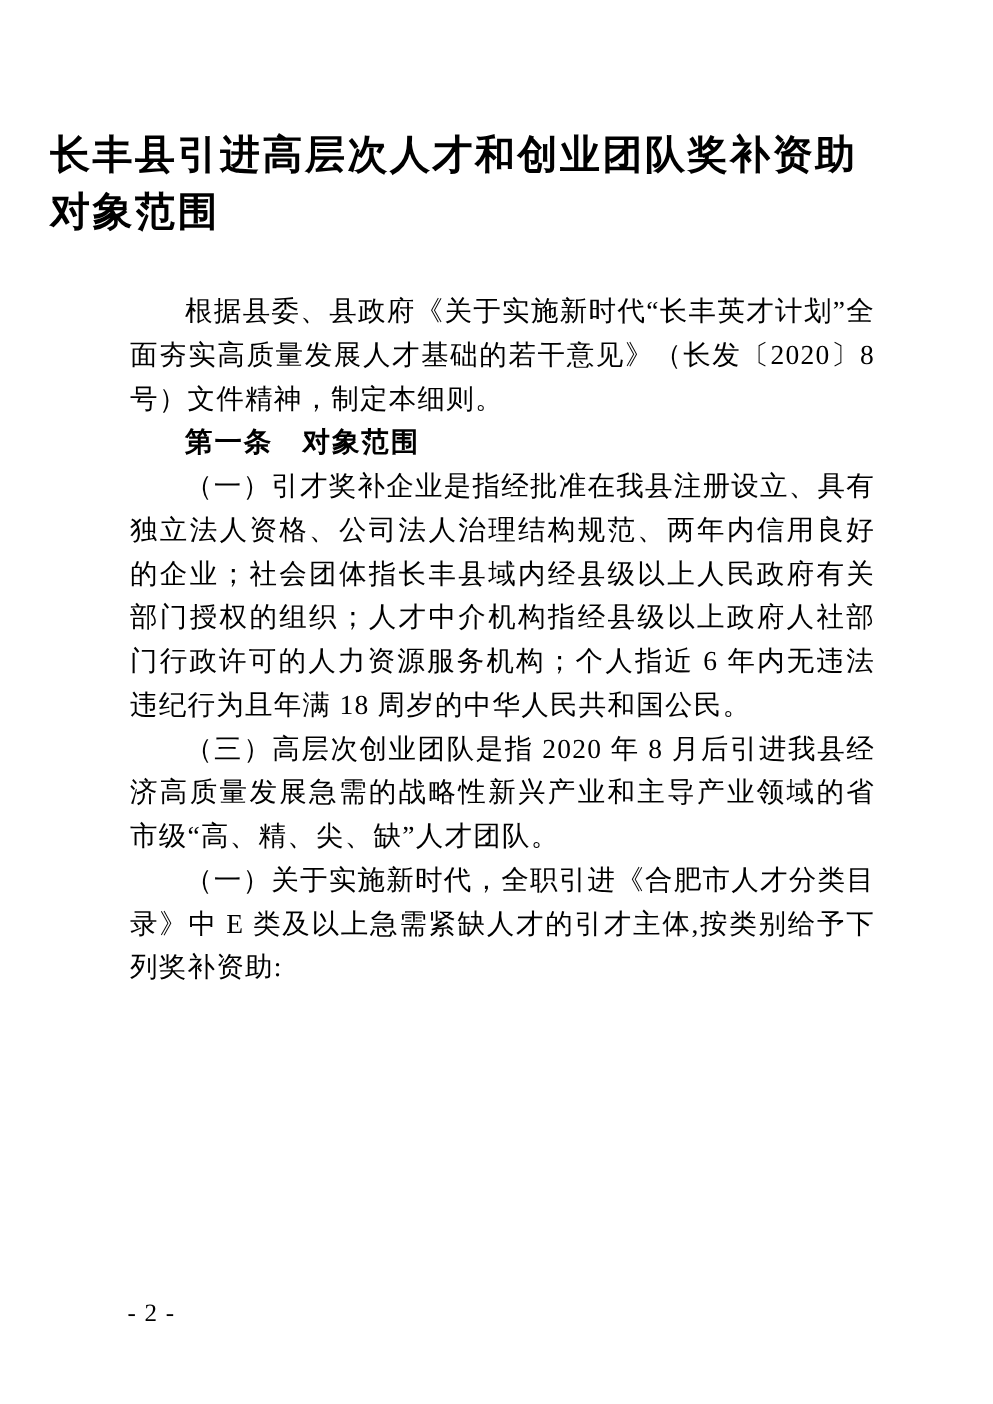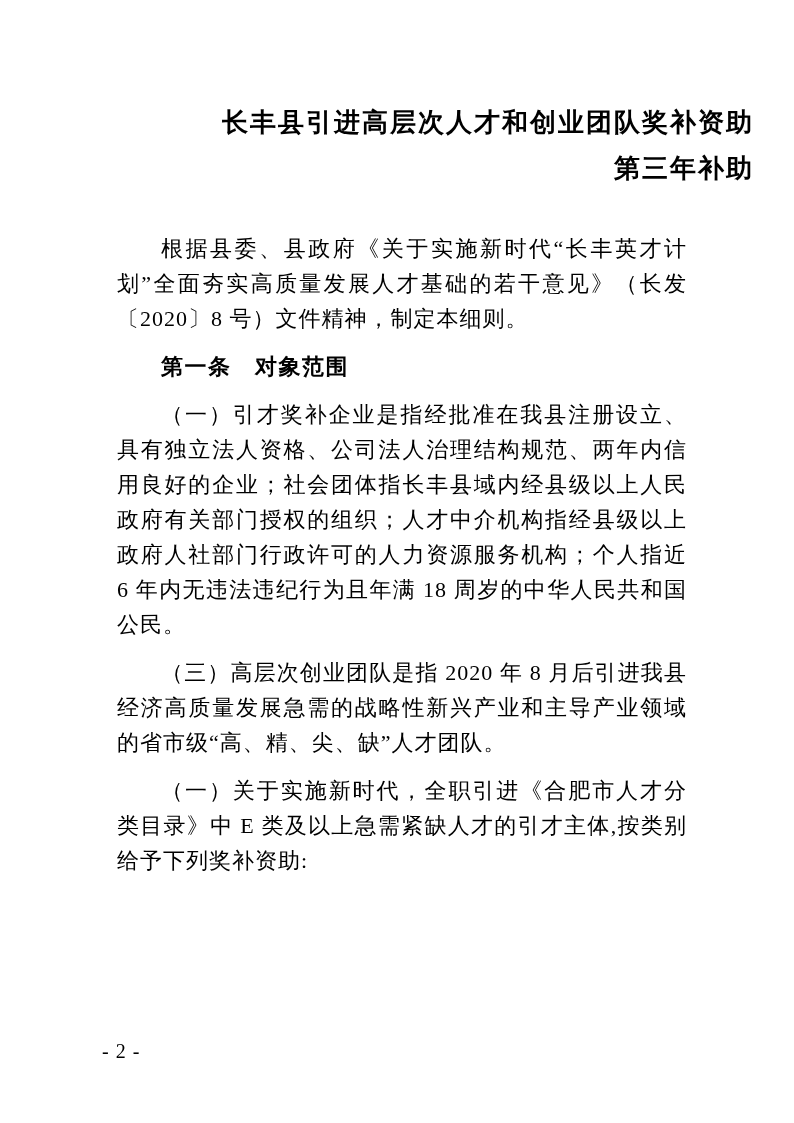--- a/index.html
+++ b/index.html
@@ -12,39 +12,39 @@
     position: relative;
     width: 794px;
     height: 1123px;
     background: #ffffff;
     color: #000000;
     overflow: hidden;
     font-family: "Liberation Serif", "DejaVu Serif", serif;
   }
   .doc-title {
     margin: 100px 40px 0 40px;
-    text-align: right;
+    text-align: left;
     font-weight: bold;
-    font-size: 26px;
+    font-size: 32px;
     line-height: 46px;
     letter-spacing: 2px;
     font-family: "Liberation Serif", "DejaVu Serif", serif;
   }
   .doc-title .title-line {
     display: block;
   }
   .doc-body {
     margin: 39px 94px 0 104px;
     font-size: 22px;
     line-height: 35px;
     letter-spacing: 1px;
     text-align: justify;
   }
   .doc-body p {
-    margin: 13px;
+    margin: 0;
     padding: 0;
     text-indent: 2em;
   }
   .doc-body p.heading {
     font-weight: bold;
     letter-spacing: 1.5px;
     font-family: Liberation Serif, serif;
   }
   .page-footer {
     position: absolute;
@@ -55,21 +55,21 @@
     font-family: "Liberation Serif", "DejaVu Serif", serif;
   }
 </style>
 </head>
 <body>
 
 <div class="page">
 
   <h1 class="doc-title">
     <span class="title-line">长丰县引进高层次人才和创业团队奖补资助</span>
-    <span class="title-line">第三年补助</span>
+    <span class="title-line">对象范围</span>
   </h1>
 
   <div class="doc-body">
     <p class="para">根据县委、县政府《关于实施新时代“长丰英才计划”全面夯实高质量发展人才基础的若干意见》（长发〔2020〕8 号）文件精神，制定本细则。</p>
     <p class="para heading">第一条　对象范围</p>
     <p class="para">（一）引才奖补企业是指经批准在我县注册设立、具有独立法人资格、公司法人治理结构规范、两年内信用良好的企业；社会团体指长丰县域内经县级以上人民政府有关部门授权的组织；人才中介机构指经县级以上政府人社部门行政许可的人力资源服务机构；个人指近 6 年内无违法违纪行为且年满 18 周岁的中华人民共和国公民。</p>
     <p class="para">（三）高层次创业团队是指 2020 年 8 月后引进我县经济高质量发展急需的战略性新兴产业和主导产业领域的省市级“高、精、尖、缺”人才团队。</p>
     <p class="para">（一）关于实施新时代，全职引进《合肥市人才分类目录》中 E 类及以上急需紧缺人才的引才主体,按类别给予下列奖补资助:</p>
   </div>
 

